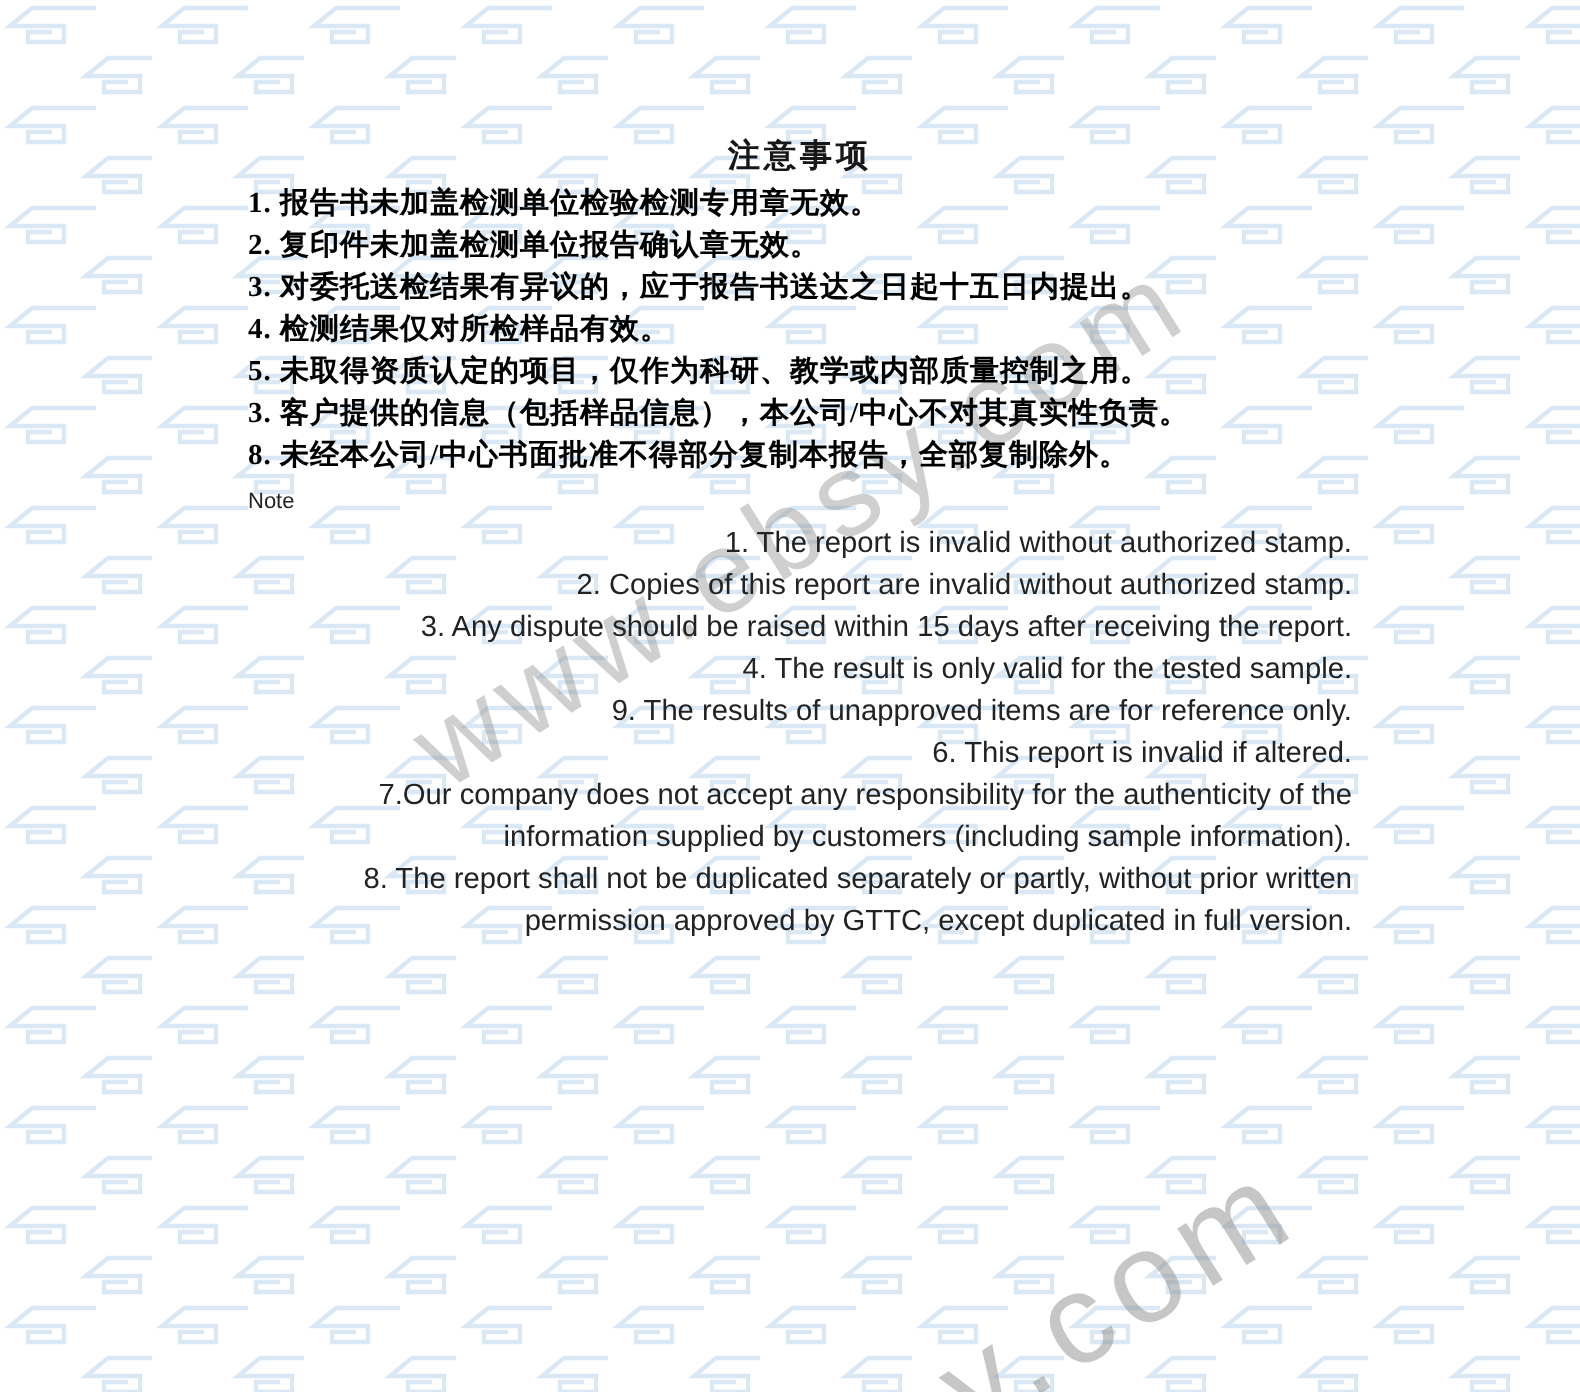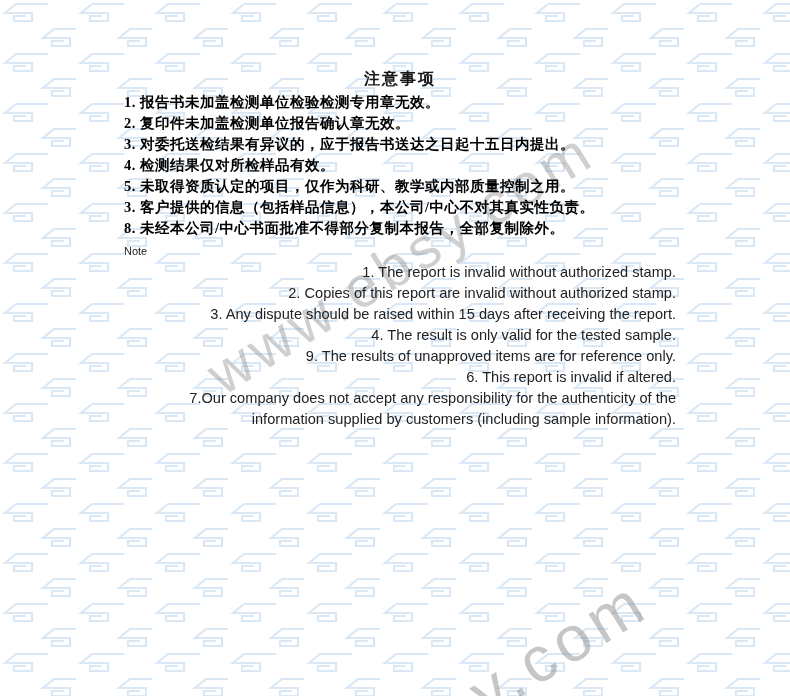--- a/index.html
+++ b/index.html
@@ -78,14 +78,15 @@
     </div>
   <div class="en-title">Note</div>
   <div class="en-list">
       <div>1. The report is invalid without authorized stamp.</div>
       <div>2. Copies of this report are invalid without authorized stamp.</div>
       <div>3. Any dispute should be raised within 15 days after receiving the report.</div>
       <div>4. The result is only valid for the tested sample.</div>
       <div>9. The results of unapproved items are for reference only.</div>
       <div>6. This report is invalid if altered.</div>
       <div>7.Our company does not accept any responsibility for the authenticity of the information supplied by customers (including sample information).</div>
+      <div>8. The report shall not be duplicated separately or partly, without prior written permission approved by GTTC, except duplicated in full version.</div>
     </div>
 </div>
 
 </body></html>

